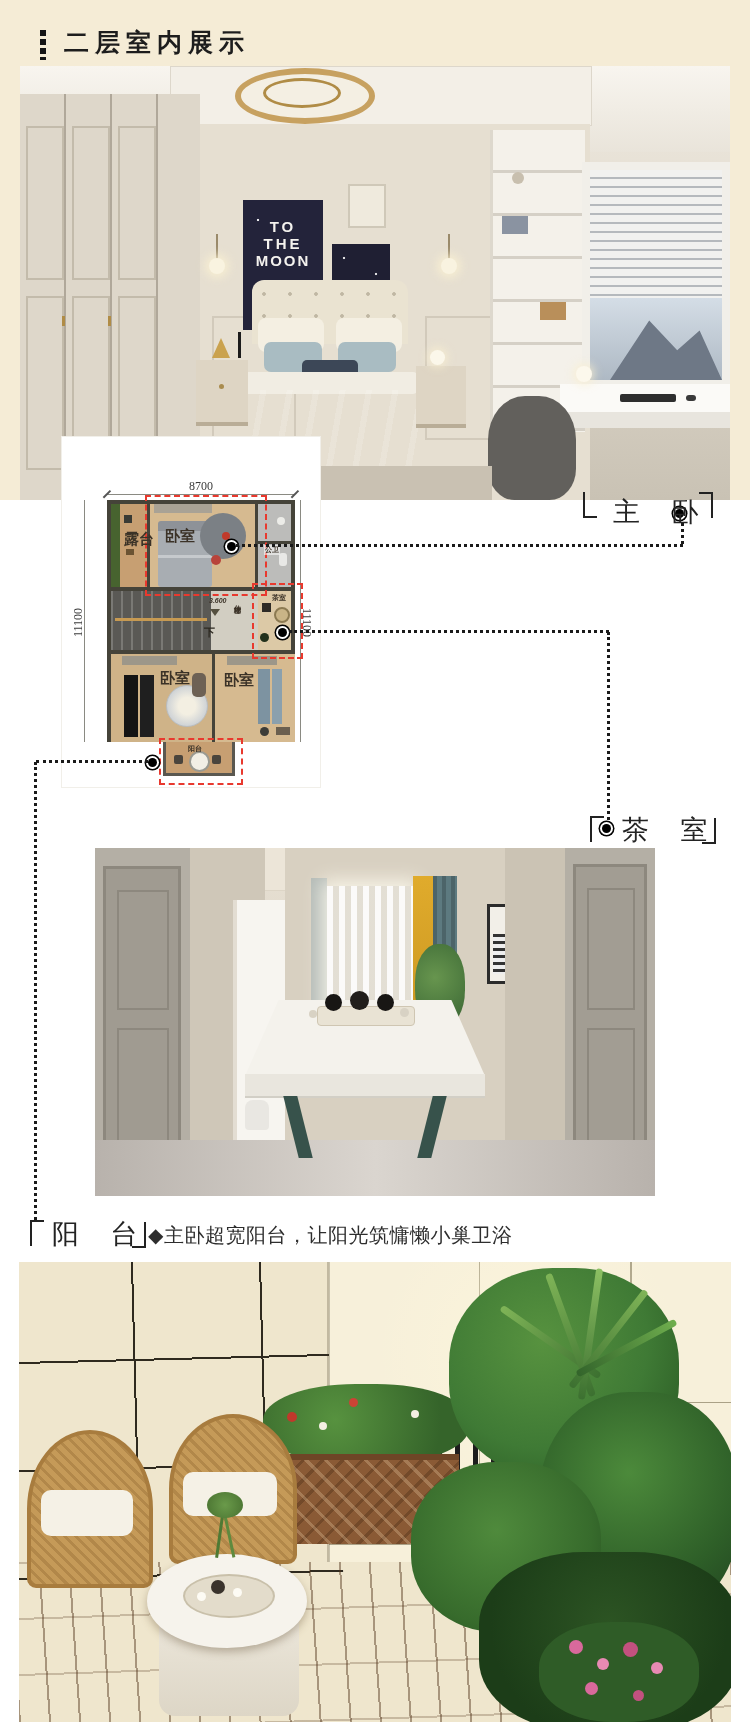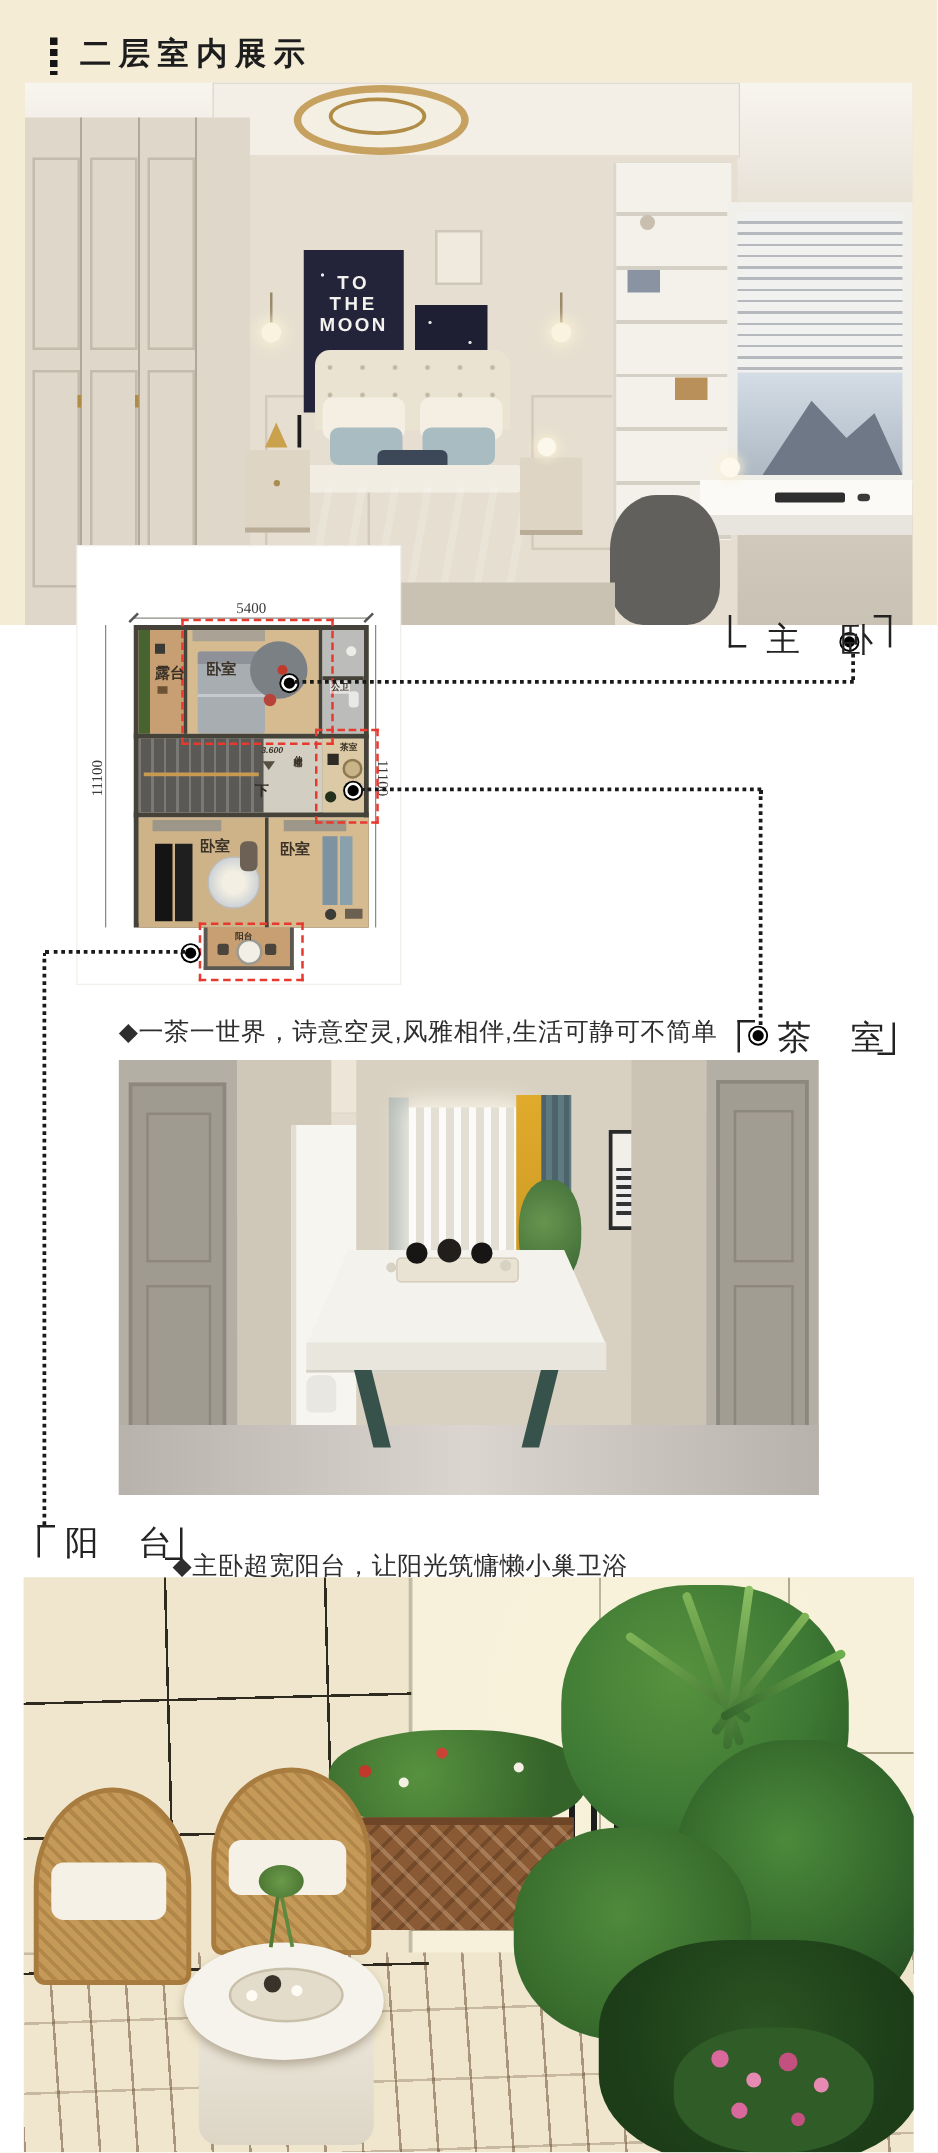--- a/index.html
+++ b/index.html
@@ -12,21 +12,21 @@
   .ring-dot{width:9px;height:9px;border-radius:50%;background:#000;
             box-shadow:0 0 0 2px #fff,0 0 0 3.5px #000;}
   
   .br-bl{width:12px;height:24px;border-left:2px solid #222;border-bottom:2px solid #222;}
   .br-tr{width:12px;height:24px;border-right:2px solid #222;border-top:2px solid #222;}
   .br-tl{width:12px;height:24px;border-left:2px solid #222;border-top:2px solid #222;}
   .br-br{width:12px;height:24px;border-right:2px solid #222;border-bottom:2px solid #222;}
   .callout{font-size:27px;letter-spacing:12px;color:#232323;font-weight:500;white-space:nowrap;}
   .caption{font-size:20px;color:#2e2e2e;letter-spacing:.5px;white-space:nowrap;font-weight:500;}
   .rdash{border:2px dashed #e8392e;}
-  .plan-lb{font-size:12px;color:#3b3227;font-weight:bold;white-space:nowrap;}
+  .plan-lb{font-size:15px;color:#3b3227;font-weight:bold;white-space:nowrap;}
   .plan-lb-s{font-size:7px;color:#3b3227;font-weight:bold;white-space:nowrap;}
   .dim{font-family:"Liberation Serif","DejaVu Serif",serif;font-size:12px;color:#3a3a3a;white-space:nowrap;}
   .wall{background:#454339;}
   .tri-down{width:0;height:0;border-left:5px solid transparent;border-right:5px solid transparent;border-top:7px solid #55503f;}
 </style>
 </head>
 <body>
 
 <div class="page">
 
@@ -106,21 +106,21 @@
     <div class="abs" style="left:540px;top:346px;width:170px;height:16px;background:#e8e5de;"></div>
     <div class="abs" style="left:600px;top:328px;width:56px;height:8px;background:#2e2e2e;border-radius:2px;"></div>
     <div class="abs" style="left:666px;top:329px;width:10px;height:6px;background:#3a3a3a;border-radius:3px;"></div>
     <div class="abs" style="left:556px;top:300px;width:16px;height:16px;border-radius:50%;background:#fcf8ec;box-shadow:0 0 8px 3px rgba(250,240,210,.7);"></div>
     <div class="abs" style="left:468px;top:330px;width:88px;height:104px;background:#62605c;border-radius:42% 42% 30% 30%;"></div>
     <div class="abs" style="left:176px;top:400px;width:296px;height:34px;background:#c9c1b2;"></div>
   </div>
 
   <div class="abs" style="left:62px;top:437px;width:258px;height:350px;background:#ffffff;box-shadow:0 0 0 1px #f1efe9;">
 
-    <div class="abs dim" style="left:45px;top:42px;width:188px;text-align:center;">5400</div>
+    <div class="abs dim" style="left:45px;top:42px;width:188px;text-align:center;">8700</div>
     <div class="abs" style="left:45px;top:57px;width:188px;height:1px;background:#8a8a82;"></div>
     <div class="abs" style="left:44px;top:52px;width:1.5px;height:10px;background:#555;transform:rotate(45deg);"></div>
     <div class="abs" style="left:232px;top:52px;width:1.5px;height:10px;background:#555;transform:rotate(45deg);"></div>
     <div class="abs" style="left:22px;top:63px;width:1px;height:242px;background:#8a8a82;"></div>
     <div class="abs dim" style="left:-14px;top:178px;width:60px;text-align:center;transform:rotate(-90deg);">11100</div>
     <div class="abs" style="left:238px;top:63px;width:1px;height:242px;background:#8a8a82;"></div>
     <div class="abs dim" style="left:214px;top:178px;width:60px;text-align:center;transform:rotate(90deg);">11100</div>
 
     <div class="abs" style="left:45px;top:63px;width:188px;height:242px;border:4px solid #454339;box-sizing:border-box;background:#efe9dc;"></div>
 
@@ -195,21 +195,20 @@
   <span class="abs callout" style="left:613px;top:494px;">主 卧</span>
   <div class="abs br-tr" style="left:699px;top:492px;"></div>
 
   <div class="abs ring-dot" style="left:278px;top:628px;"></div>
   <div class="abs dot-h" style="left:289px;top:630px;width:320px;"></div>
   <div class="abs dot-v" style="left:607px;top:632px;height:188px;"></div>
   <div class="abs ring-dot" style="left:602px;top:824px;"></div>
   <div class="abs br-tl" style="left:590px;top:816px;"></div>
   <span class="abs callout" style="left:622px;top:812px;">茶 室</span>
   <div class="abs br-br" style="left:702px;top:818px;"></div>
-  <span class="abs caption" style="left:95px;top:812px;">◆一茶一世界，诗意空灵,风雅相伴,生活可静可不简单</span>
 
   <div class="abs" style="left:95px;top:848px;width:560px;height:348px;overflow:hidden;background:linear-gradient(#e8e1d4 0%,#d9d1c2 60%,#c6c0b8 100%);">
     <div class="abs" style="left:0;top:0;width:560px;height:42px;background:#ece5d8;border-bottom:1px solid #ddd5c6;"></div>
     <div class="abs" style="left:252px;top:2px;width:58px;height:24px;background:linear-gradient(#d9b873,#b99347);border-radius:0 0 28px 28px;box-shadow:0 2px 8px rgba(220,190,120,.7);"></div>
     <div class="abs" style="left:0;top:0;width:95px;height:348px;background:#b4afa5;"></div>
     <div class="abs" style="left:8px;top:18px;width:78px;height:320px;background:#a09b91;border:3px solid #8d887e;box-sizing:border-box;"></div>
     <div class="abs" style="left:22px;top:42px;width:48px;height:116px;border:2px solid #8d887e;"></div>
     <div class="abs" style="left:22px;top:180px;width:48px;height:130px;border:2px solid #8d887e;"></div>
     <div class="abs" style="left:95px;top:0;width:75px;height:348px;background:#cfc7b8;"></div>
     <div class="abs" style="left:138px;top:52px;width:52px;height:240px;background:#f7f5f0;border-left:4px solid #e3ddd2;"></div>
@@ -242,21 +241,21 @@
     <div class="abs" style="left:305px;top:160px;width:9px;height:9px;border-radius:50%;background:#d8d2c4;"></div>
     <div class="abs" style="left:214px;top:162px;width:8px;height:8px;border-radius:50%;background:#d8d2c4;"></div>
   </div>
 
   <div class="abs ring-dot" style="left:148px;top:758px;"></div>
   <div class="abs dot-h" style="left:36px;top:760px;width:112px;"></div>
   <div class="abs dot-v" style="left:34px;top:762px;height:458px;"></div>
   <div class="abs br-tl" style="left:30px;top:1220px;"></div>
   <span class="abs callout" style="left:52px;top:1216px;">阳 台</span>
   <div class="abs br-br" style="left:132px;top:1222px;"></div>
-  <span class="abs caption" style="left:138px;top:1222px;margin-top:17px;">◆主卧超宽阳台，让阳光筑慵懒小巢卫浴</span>
+  <span class="abs caption" style="left:148px;top:1222px;">◆主卧超宽阳台，让阳光筑慵懒小巢卫浴</span>
 
   <div class="abs" style="left:19px;top:1262px;width:712px;height:460px;overflow:hidden;background:#efe6cd;">
     <div class="abs" style="left:-10px;top:-10px;width:330px;height:330px;background:#efe6cd;transform:rotate(-1.5deg);
                 background-image:repeating-linear-gradient(180deg,transparent 0 106px,#2f2a1f 106px 108px),repeating-linear-gradient(90deg,transparent 0 126px,#2f2a1f 126px 128px);"></div>
     <div class="abs" style="left:310px;top:0;width:402px;height:300px;background:#f7f0da;
                 background-image:repeating-linear-gradient(180deg,transparent 0 140px,#aaa186 140px 141.5px),repeating-linear-gradient(90deg,transparent 0 150px,#aaa186 150px 151.5px);"></div>
     <div class="abs" style="left:308px;top:0;width:3px;height:300px;background:rgba(60,50,30,.25);"></div>
     <div class="abs" style="left:330px;top:-40px;width:360px;height:260px;background:radial-gradient(circle,rgba(255,248,220,.55),transparent 70%);"></div>
     <div class="abs" style="left:0;top:300px;width:712px;height:160px;background:linear-gradient(#b28c5c,#9a7648);
                 background-image:repeating-linear-gradient(86deg,rgba(80,50,25,.45) 0 2px,transparent 2px 30px),repeating-linear-gradient(178deg,rgba(80,50,25,.25) 0 2px,transparent 2px 56px);"></div>

